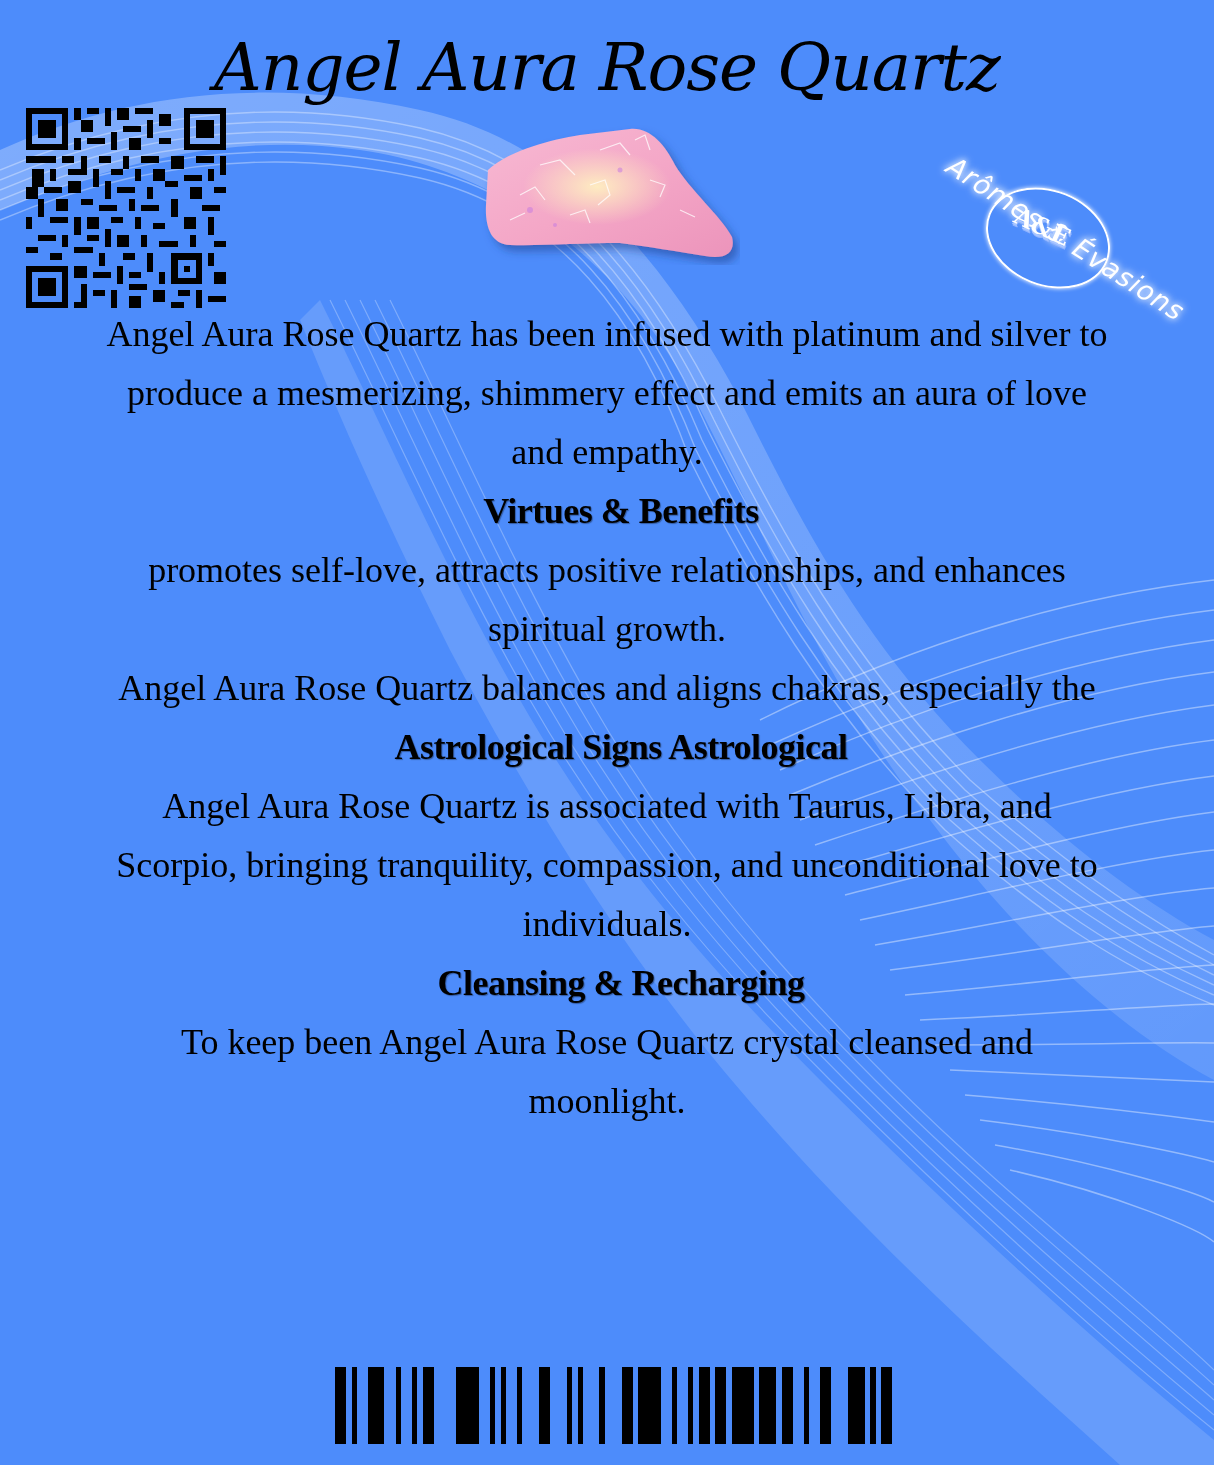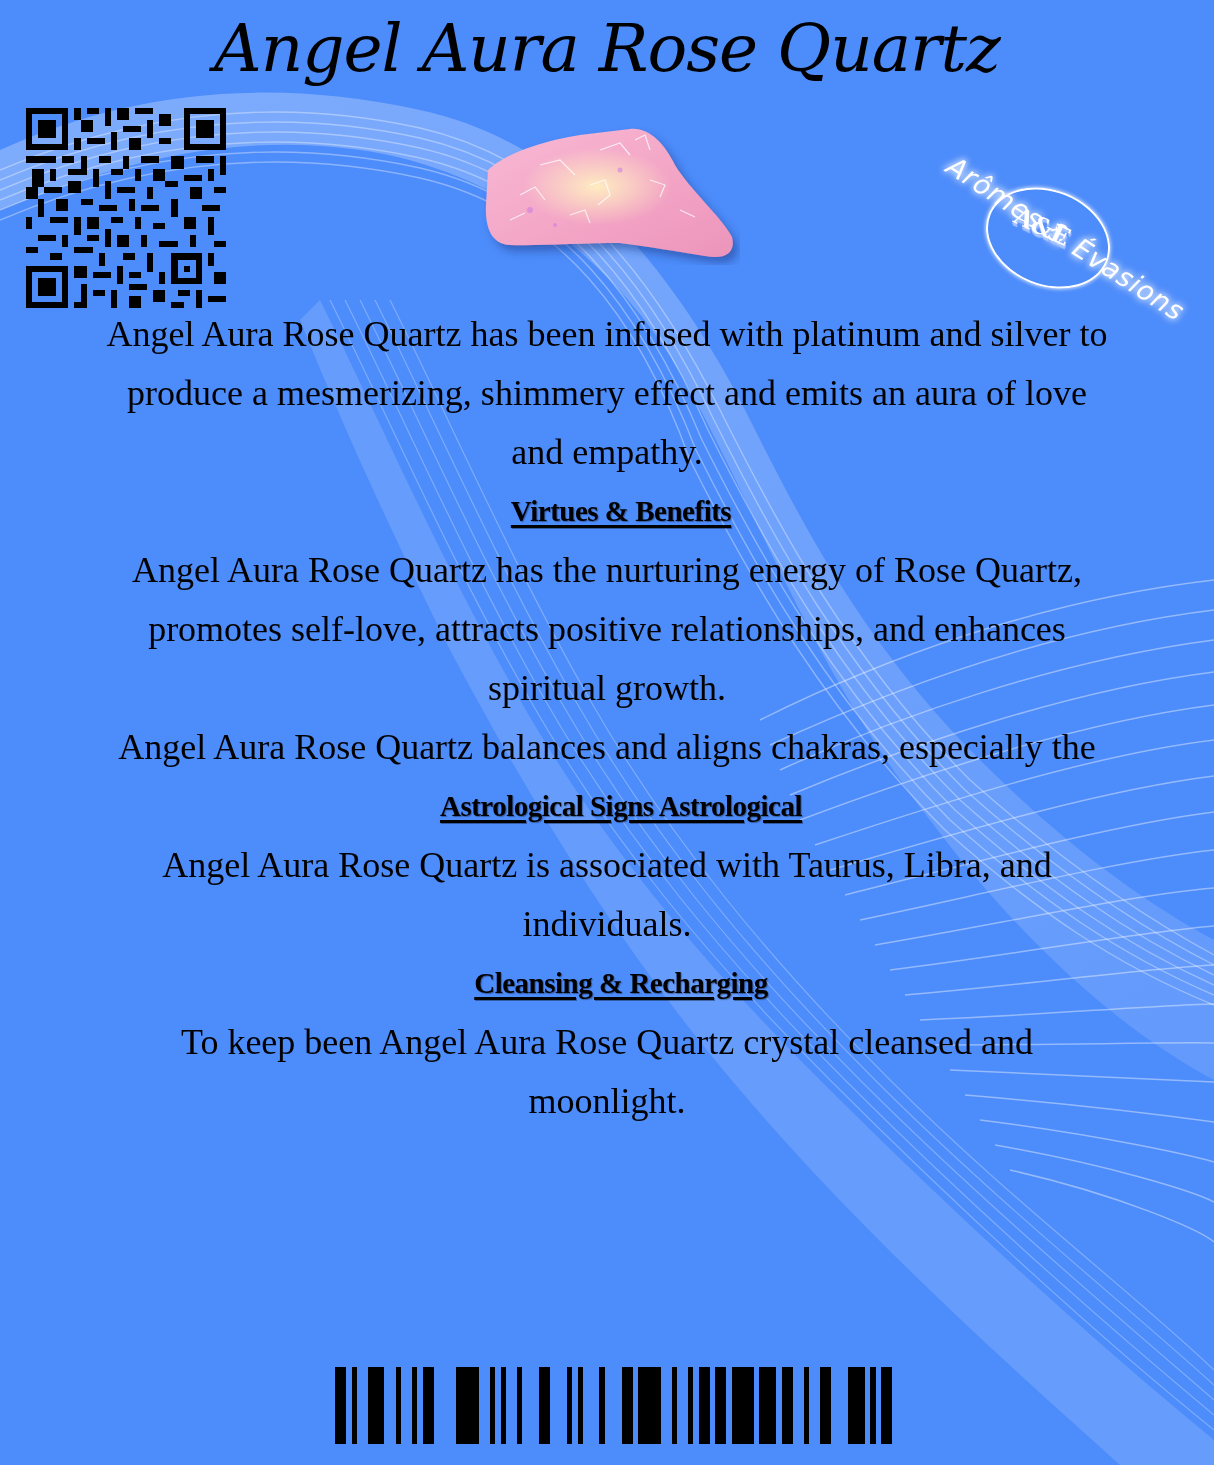--- a/index.html
+++ b/index.html
@@ -8,21 +8,21 @@
       position: relative;
       background: #4d8cfb;
       font-family: "Liberation Serif", serif;
       color: #000;
     }
     .bg-waves {
       position: absolute; left: 0; top: 0; width: 1214px; height: 1465px;
       z-index: 0; pointer-events: none;
     }
     .title {
-      position: absolute; left: 0; top: 4px; width: 1214px;
+      position: absolute; left: 0; top: 23px; width: 1214px;
       text-align: center;
       font-family: "DejaVu Serif", serif;
       font-style: italic;
       font-size: 66px;
       line-height: 90px;
       letter-spacing: -1px;
       z-index: 2;
     }
     .qr {
       position: absolute; left: 23px; top: 108px; width: 206px; height: 200px;
@@ -71,24 +71,23 @@
       position: absolute; left: 0; top: 305px; width: 1214px;
       text-align: center;
       z-index: 2;
     }
     .para {
       font-size: 36px;
       line-height: 59px;
       padding: 0 20px;
     }
     .heading {
-      font-size: 29px;
+      font-size: 36px;
       line-height: 59px;
       font-weight: bold;
-      text-decoration: underline;
       text-decoration-thickness: 3px;
       text-underline-offset: 4px;
       text-shadow: 1px 1px 1px rgba(0,0,0,0.35);
       letter-spacing: -0.5px;
       margin-left: 28px;
     }
     .barcode {
       position: absolute; left: 0; top: 1367px; width: 1214px; height: 77px;
       z-index: 2;
     }
@@ -297,32 +296,32 @@
 
 <div class="content">
   <div class="para">
     <div>Angel Aura Rose Quartz has been infused with platinum and silver to</div>
     <div>produce a mesmerizing, shimmery effect and emits an aura of love</div>
     <div>and empathy.</div>
   </div>
 
   <div class="heading">Virtues &amp; Benefits</div>
   <div class="para">
-    <div>Angel Aura Rose Quartz has the nurturing energy of Rose Quartz,</div>
     <div>promotes self-love, attracts positive relationships, and enhances</div>
     <div>spiritual growth.</div>
   </div>
 
   <div class="para">
     <div>Angel Aura Rose Quartz balances and aligns chakras, especially the</div>
   </div>
 
   <div class="heading">Astrological Signs Astrological</div>
   <div class="para">
     <div>Angel Aura Rose Quartz is associated with Taurus, Libra, and</div>
+    <div>Scorpio, bringing tranquility, compassion, and unconditional love to</div>
     <div>individuals.</div>
   </div>
 
   <div class="heading">Cleansing &amp; Recharging</div>
   <div class="para">
     <div>To keep been Angel Aura Rose Quartz crystal cleansed and</div>
     <div>moonlight.</div>
   </div>
 </div>
 

